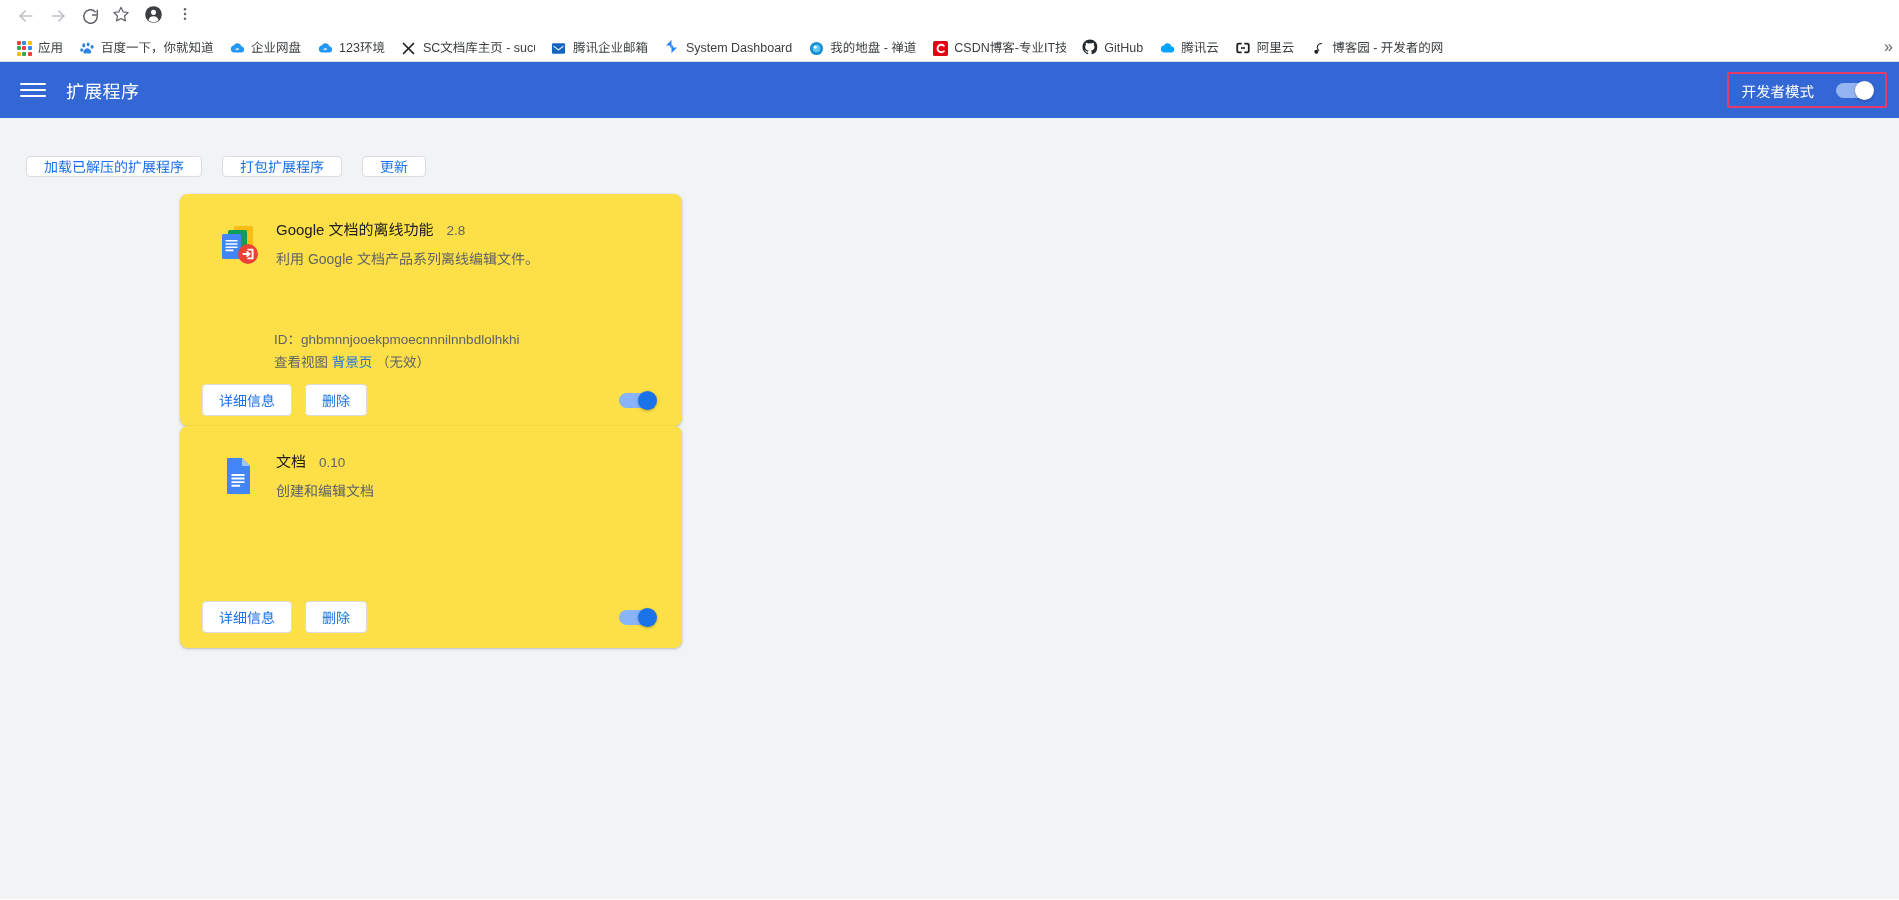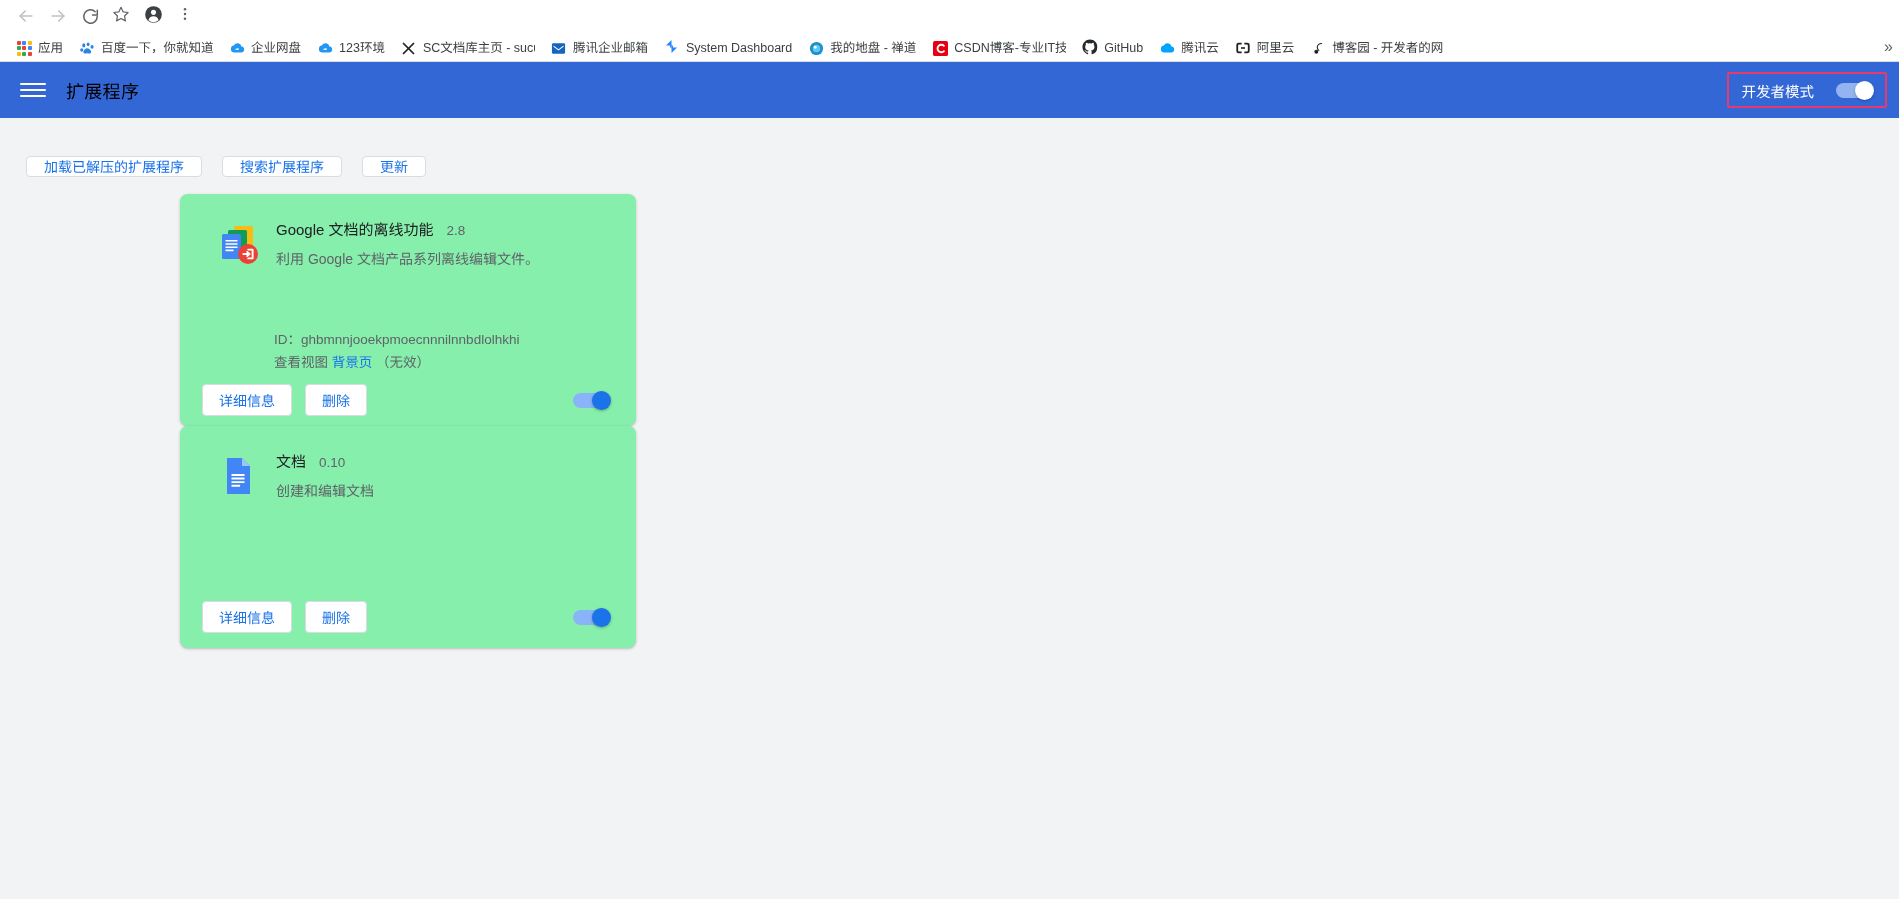--- a/index.html
+++ b/index.html
@@ -138,21 +138,21 @@
     position: relative;
   }
   .hamburger {
     width: 26px; height: 26px;
     display: flex; flex-direction: column; justify-content: center; gap: 4px;
     margin-right: 20px;
     flex: 0 0 auto;
   }
   .hamburger span { display: block; height: 2px; background: #ffffff; border-radius: 1px; }
   .ext-title {
-    color: #000000;
+    color: #ffffff;
     font-size: 18px;
     letter-spacing: .3px;
     white-space: nowrap;
   }
 
   .search-wrap {
     position: absolute;
     left: 519px;
     width: 850px;
     height: 38px;
@@ -227,22 +227,22 @@
     display: flex; align-items: center;
     white-space: nowrap;
     cursor: pointer;
   }
 
   
   .ext-content {
     padding: 0 0 0 180px;
   }
   .ext-card {
-    width: 456px;
-    background: #86efac;
+    width: 502px;
+    background: #fde047;
     border-radius: 8px;
     box-shadow: 0 1px 2px rgba(60,64,67,.2), 0 1px 3px 1px rgba(60,64,67,.08);
     position: relative;
   }
   .card-body { padding: 22px 20px 0 22px; }
   .card-top { display: flex; align-items: flex-start; gap: 0; }
   .ext-icon {
     width: 48px; height: 48px;
     flex: 0 0 auto;
     margin: 4px 14px 0 12px;
@@ -522,21 +522,21 @@
     <div class="devmode-box">
       <span class="devmode-label">开发者模式</span>
       <span class="toggle header-toggle">
         <span class="knob"></span>
       </span>
     </div>
   </div>
 
   <div class="ext-actions">
     <button class="action-btn">加载已解压的扩展程序</button>
-    <button class="action-btn">搜索扩展程序</button>
+    <button class="action-btn">打包扩展程序</button>
     <button class="action-btn">更新</button>
   </div>
 
   <div class="ext-content">
 
     <div class="ext-card">
       <div class="card-body">
         <div class="card-top">
           <div class="ext-icon">
             <svg width="48" height="48" viewBox="0 0 48 48">

